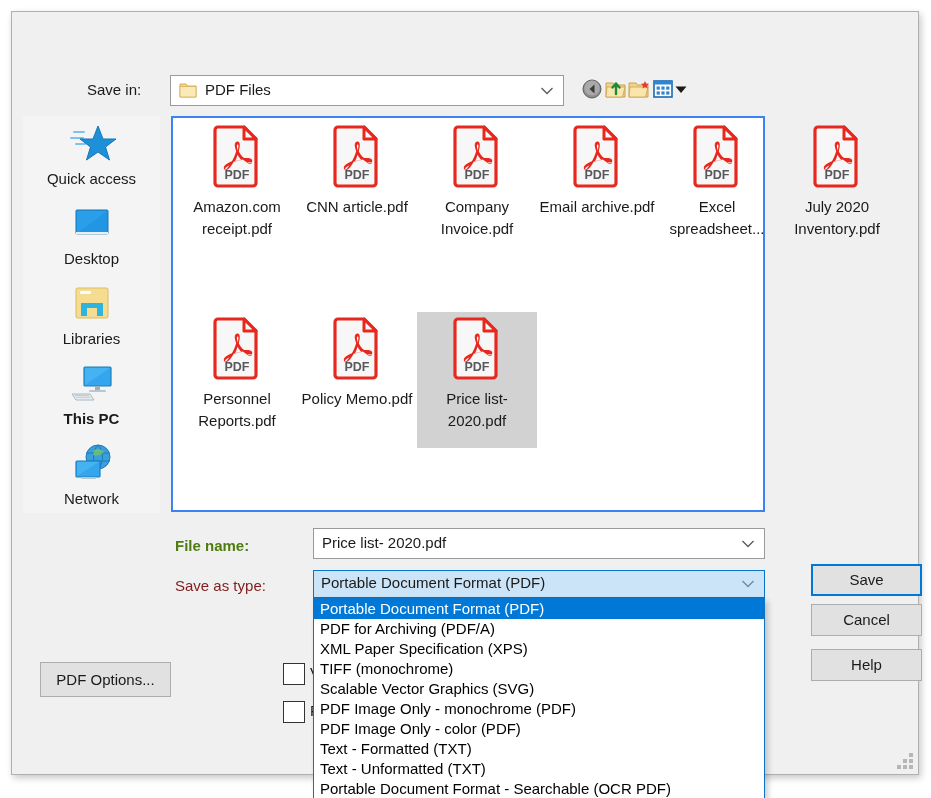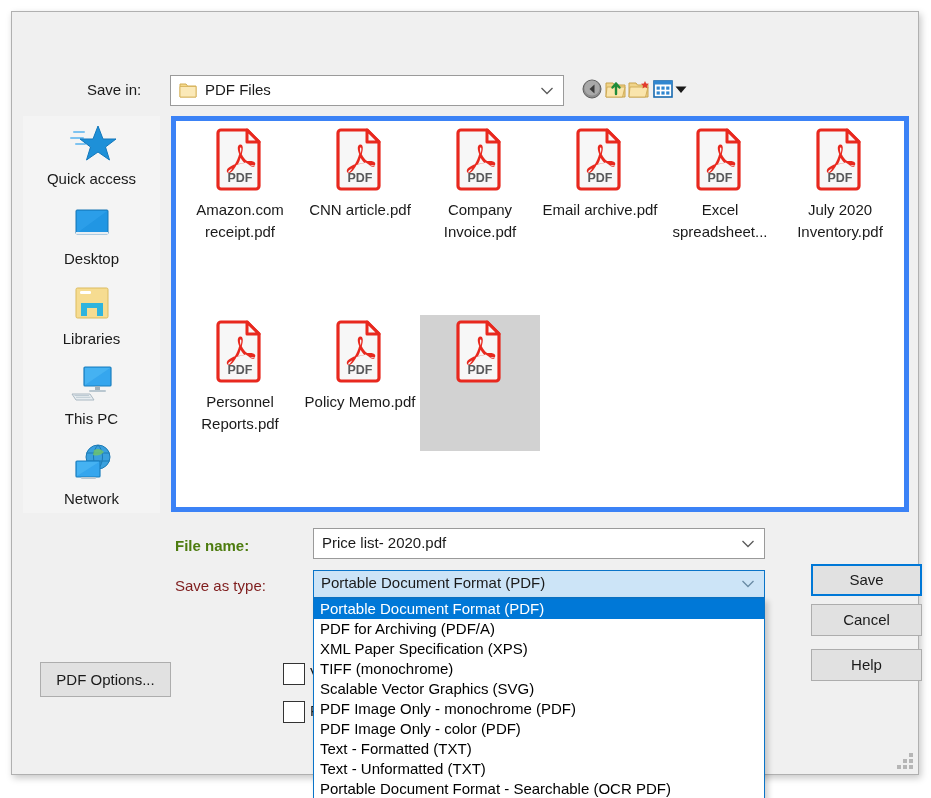--- a/index.html
+++ b/index.html
@@ -118,24 +118,24 @@
     color: #1a1a1a;
     margin-top: 2px;
     white-space: nowrap;
   }
 
   
   #filelist {
     position: absolute;
     left: 159px;
     top: 104px;
-    width: 738px;
+    width: 594px;
     height: 396px;
     background: #ffffff;
-    border: 5px solid #3b82f6;
+    border: 2px solid #3b82f6;
     box-sizing: border-box;
   }
   .fitem {
     position: absolute;
     width: 120px;
     height: 136px;
     cursor: default;
     text-align: center;
   }
   .fitem.selected { background: #d2d2d2; }
@@ -347,21 +347,21 @@
       <div class="place" style="top: 80px;">
         <span class="pi">
           <svg width="48" height="44" viewBox="0 0 48 44">
      <rect x="8" y="8" width="32" height="24" rx="1" fill="#2196e3" stroke="#1976b5" stroke-width="1"></rect>
      <path d="M9 9 L39 9 L9 31 Z" fill="#35a6ee" opacity="0.55"></path>
      <rect x="8" y="30" width="32" height="2.4" fill="#e9eef2"></rect>
           </svg>
         </span>
         <span class="pl">Desktop</span>
       </div>
-      <div class="place" style="top: 240px;">
+      <div class="place" style="top: 240px; font-weight: bold;">
         <span class="pi">
           <svg width="48" height="44" viewBox="0 0 48 44">
      <rect x="16" y="5" width="27" height="19" rx="1" fill="#35a6ee" stroke="#1b7fbe" stroke-width="1.2"></rect>
      <path d="M17 6 L42 6 L17 23 Z" fill="#55bdf5" opacity="0.5"></path>
      <rect x="27" y="24" width="5" height="4" fill="#9fb0bb"></rect>
      <rect x="21" y="28" width="17" height="2" rx="1" fill="#b9c7d0"></rect>
      <path d="M4 32 L22 32 L26 38 L8 38 Z" fill="#e8edf1" stroke="#aab8c2" stroke-width="1"></path>
      <path d="M6.5 33.5 L21 33.5 M8 35.3 L22.5 35.3" stroke="#b9c7d0" stroke-width="0.9"></path>
           </svg>
         </span>
@@ -563,20 +563,21 @@
              c-0.3 -1.8 -1 -2.6 -2.1 -2.6 Z
              M26.7 20.4 c0.5 0 0.7 0.6 0.7 1.7 c0 1.2 -0.3 2.8 -0.7 4.3 c-0.5 -1.4 -0.8 -3 -0.8 -4.3
              c0 -1.1 0.3 -1.7 0.8 -1.7 Z
              M26.6 30.8 c1 2 2.3 3.8 3.7 5.1 c-2.2 0.4 -4.4 1 -6.4 1.7 c1.1 -2.1 2 -4.4 2.7 -6.8 Z
              M38.2 38.2 c1.2 0 2 0.2 2.2 0.7 c0.2 0.5 -0.2 0.9 -1 0.9 c-1.1 0 -2.6 -0.7 -4 -1.6
              c1 -0.1 2 0 2.8 0 Z
              M18.4 41.3 c-1.3 2.2 -2.7 4 -3.6 4.2 c-0.5 0.1 -0.8 -0.2 -0.6 -0.8 c0.3 -1 1.9 -2.2 4.2 -3.4 Z" fill="#e8281e"></path>
     <text x="26" y="55" font-family="Liberation Sans, sans-serif" font-size="12.5" font-weight="bold" fill="#58585a" text-anchor="middle">PDF</text>
           </svg>
         </span>
+        <span class="fname">Price list-2020.pdf</span>
       </div>
     </div>
 
   <div id="filename-label">File name:</div>
   <div id="filename-combo">
     <div id="filename-value">Price list- 2020.pdf</div>
     <svg id="filename-chevron" width="14" height="10" viewBox="0 0 14 10">
       <path d="M1.5 2 L7 7.5 L12.5 2" stroke="#5a5a5a" stroke-width="1.3" fill="none"></path>
     </svg>
   </div>

